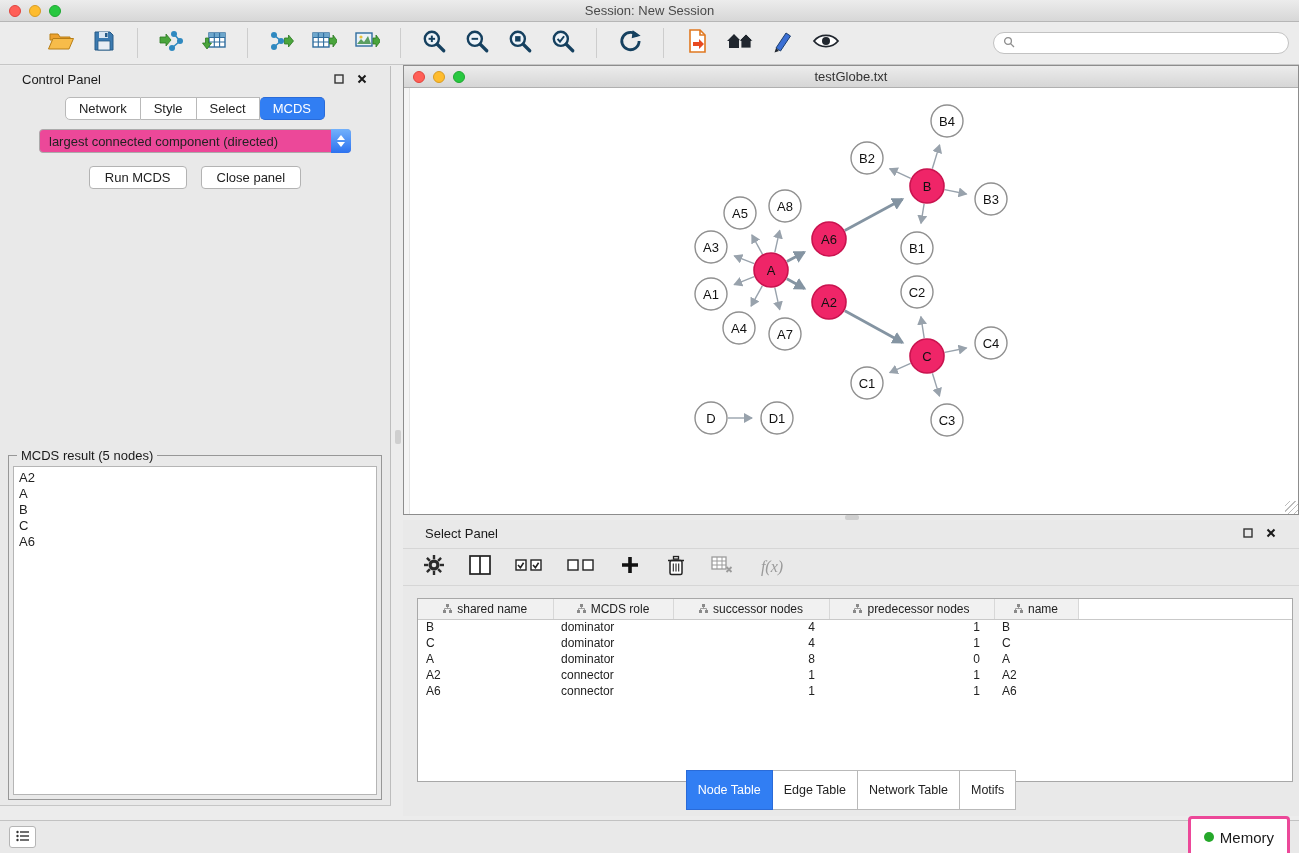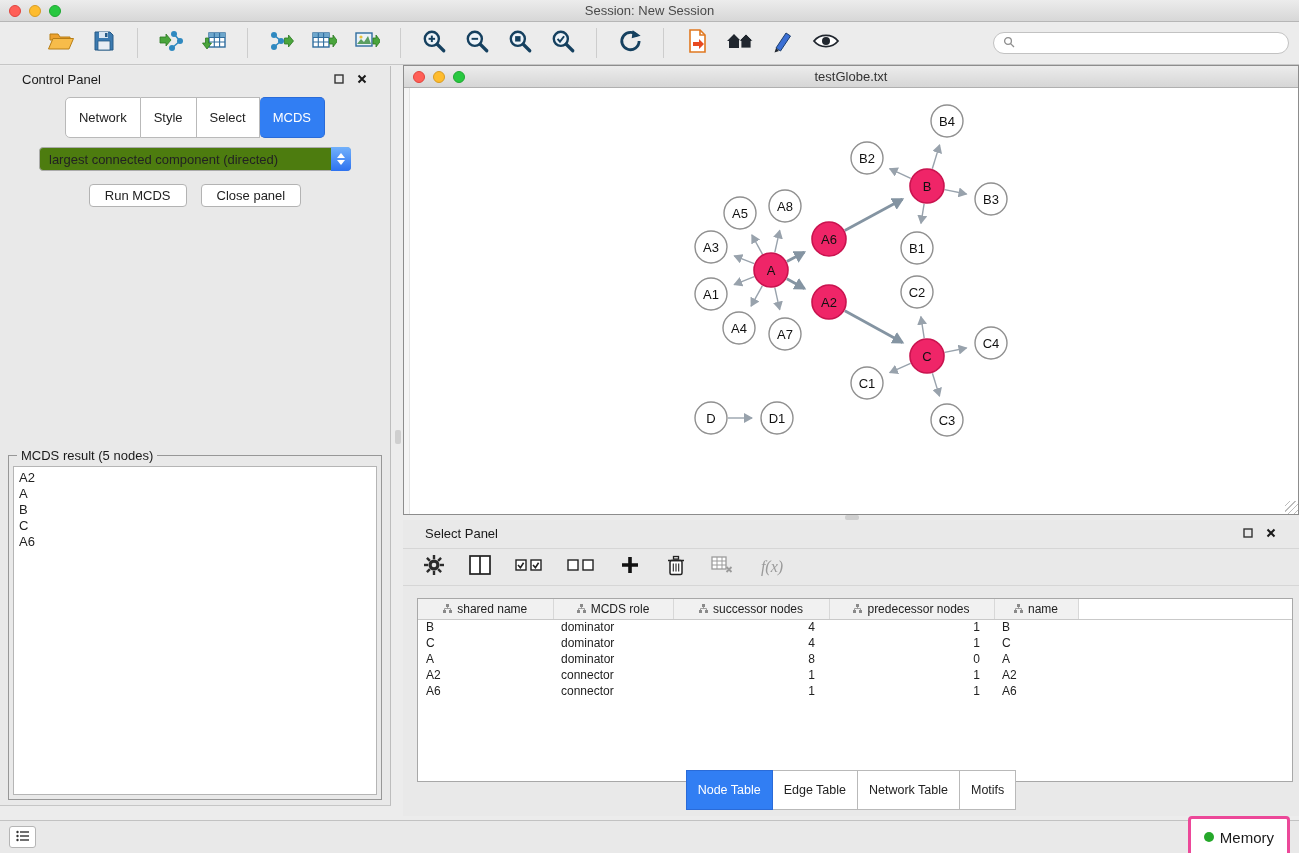--- a/index.html
+++ b/index.html
@@ -45,30 +45,30 @@
   .control-panel {
     position: absolute; left: 0; top: 66px; width: 391px; height: 740px;
     background: #e9e9e9; border-right: 1px solid #bdbdbd; border-bottom: 1px solid #c6c6c6;
   }
   .panel-header { height: 26px; display: flex; align-items: center; padding: 0 22px; font-size: 13px; color: #1a1a1a; }
   .panel-header .win-icons { margin-left: auto; display: flex; gap: 11px; align-items: center; }
   .win-icon { display: flex; align-items: center; justify-content: center; width: 12px; height: 12px; }
 
   .cp-tabs { display: flex; justify-content: center; margin-top: 5px; }
   .seg {
-    font-size: 13px; padding: 12px 13px; background: #fff;
+    font-size: 13px; padding: 3px 13px; background: #fff;
     border: 1px solid #b9b9b9; border-left: none; color: #222; cursor: default;
   }
   .seg:first-child { border-left: 1px solid #b9b9b9; border-radius: 5px 0 0 5px; }
   .seg:last-child { border-radius: 0 5px 5px 0; }
   .seg.active { background: #317ef3; border-color: #2a6bd8; color: #fff; border-radius: 5px; }
 
   .opt-label { margin-top: 19px; text-align: center; font-size: 13px; }
   .combo {
-    margin: 9px auto 0; width: 312px; height: 24px; background: #4d7c0f;
+    margin: 9px auto 0; width: 312px; height: 24px; background: #ec4899;
     border: 1px solid #ababab; border-radius: 4px; position: relative;
     display: flex; align-items: center; font-size: 13px; padding-left: 9px;
   }
   .combo .caps {
     position: absolute; right: -1px; top: -1px; width: 20px; height: 24px;
     border-radius: 0 4px 4px 0; background: linear-gradient(#72b1fb, #2d72ef);
     display: flex; flex-direction: column; align-items: center; justify-content: center; gap: 2px;
   }
   .caps .up   { width: 0; height: 0; border-left: 4px solid transparent; border-right: 4px solid transparent; border-bottom: 5px solid #fff; }
   .caps .down { width: 0; height: 0; border-left: 4px solid transparent; border-right: 4px solid transparent; border-top: 5px solid #fff; }

